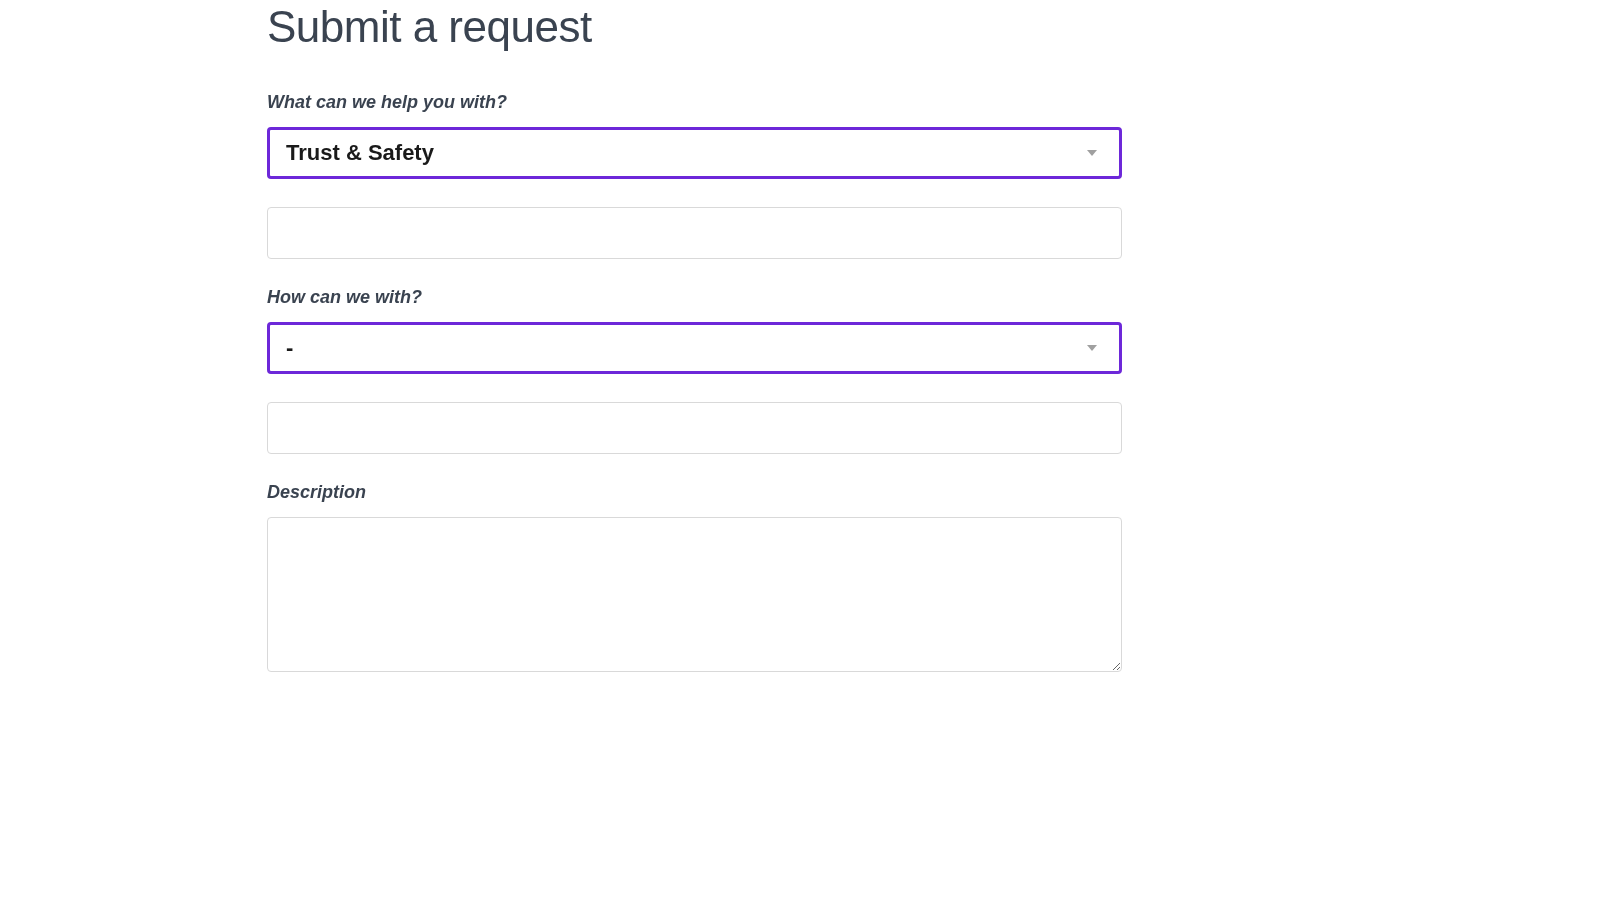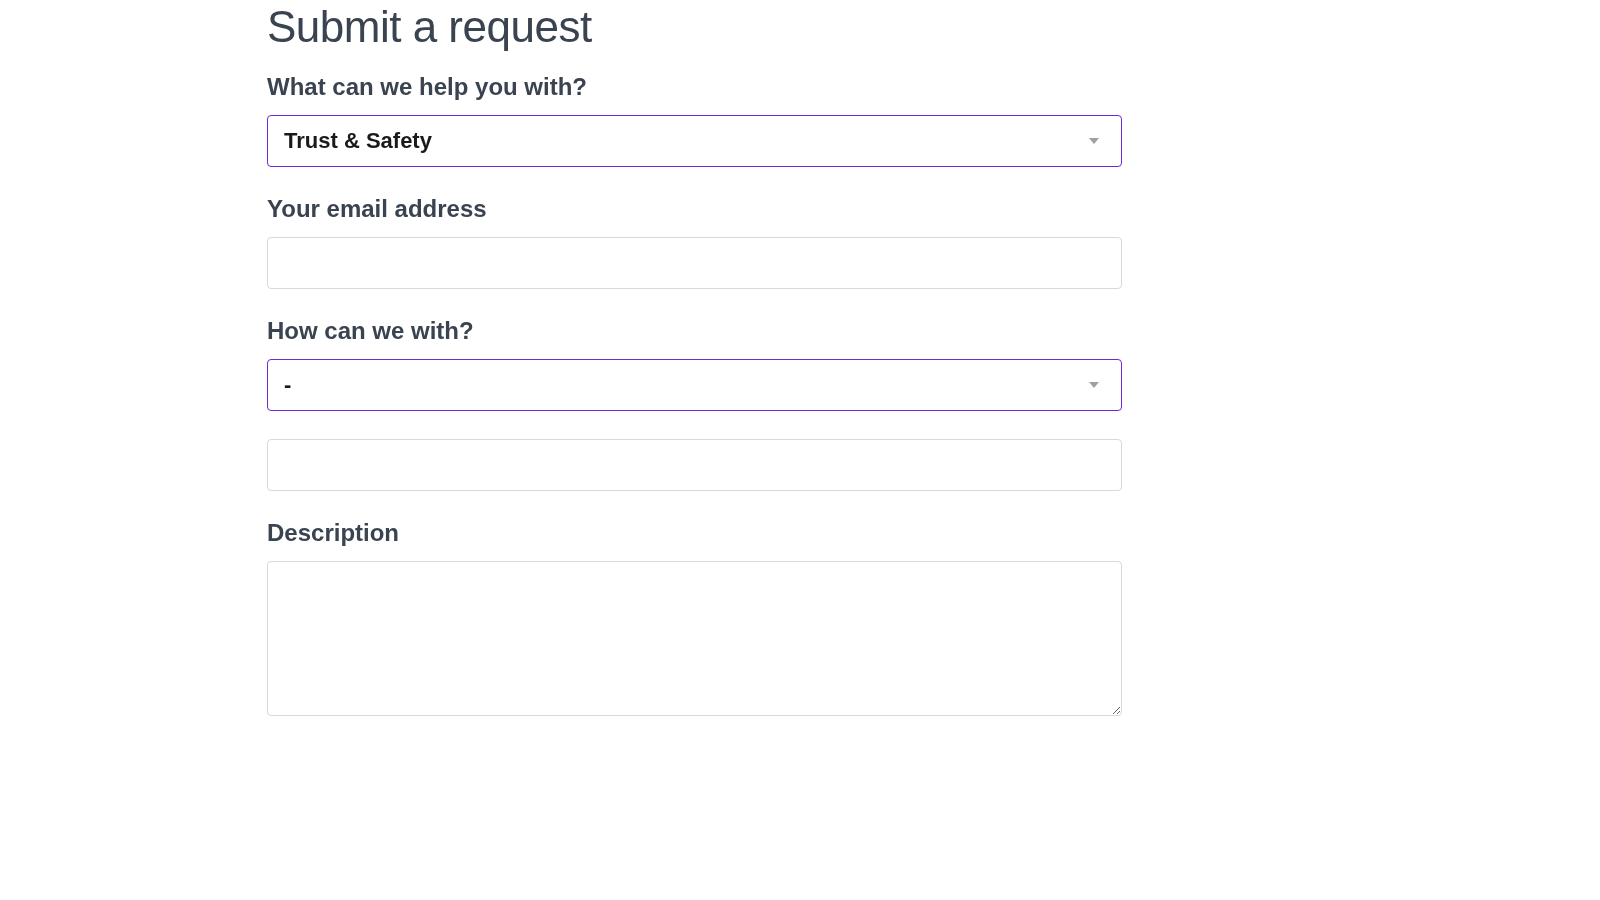--- a/index.html
+++ b/index.html
@@ -16,39 +16,40 @@
     }
     .container {
       padding-left: 267px;
       padding-top: 0;
       width: 1122px;
     }
     .page-title {
       font-size: 44px;
       font-weight: 400;
       color: #3a4350;
-      margin-bottom: 21px;
+      margin-bottom: 40px;
       margin-top: 2px;
       letter-spacing: -0.5px;
     }
     .form-group {
       margin-bottom: 28px;
     }
     .form-label {
       display: block;
-      font-size: 24px;
+      font-size: 18px;
       font-weight: 700;
       color: #3a4350;
       margin-bottom: 14px;
+      font-style: italic;
     }
     .form-select {
       position: relative;
       width: 855px;
       height: 52px;
-      border: 1px solid #6d28d9;
+      border: 3px solid #6d28d9;
       border-radius: 4px;
       background: #ffffff;
       display: flex;
       align-items: center;
       padding: 0 16px;
       cursor: pointer;
     }
     .form-select-value {
       font-size: 22px;
       font-weight: 700;
@@ -100,21 +101,20 @@
 
   <div class="form-group">
     <label class="form-label">What can we help you with?</label>
     <div class="form-select">
       <span class="form-select-value">Trust &amp; Safety</span>
       <span class="form-select-caret"></span>
     </div>
   </div>
 
   <div class="form-group">
-    <label class="form-label">Your email address</label>
     <input type="text" class="form-input" value="" style="">
   </div>
 
   <div class="form-group">
     <label class="form-label">How can we with?</label>
     <div class="form-select">
       <span class="form-select-value">-</span>
       <span class="form-select-caret"></span>
     </div>
   </div>

